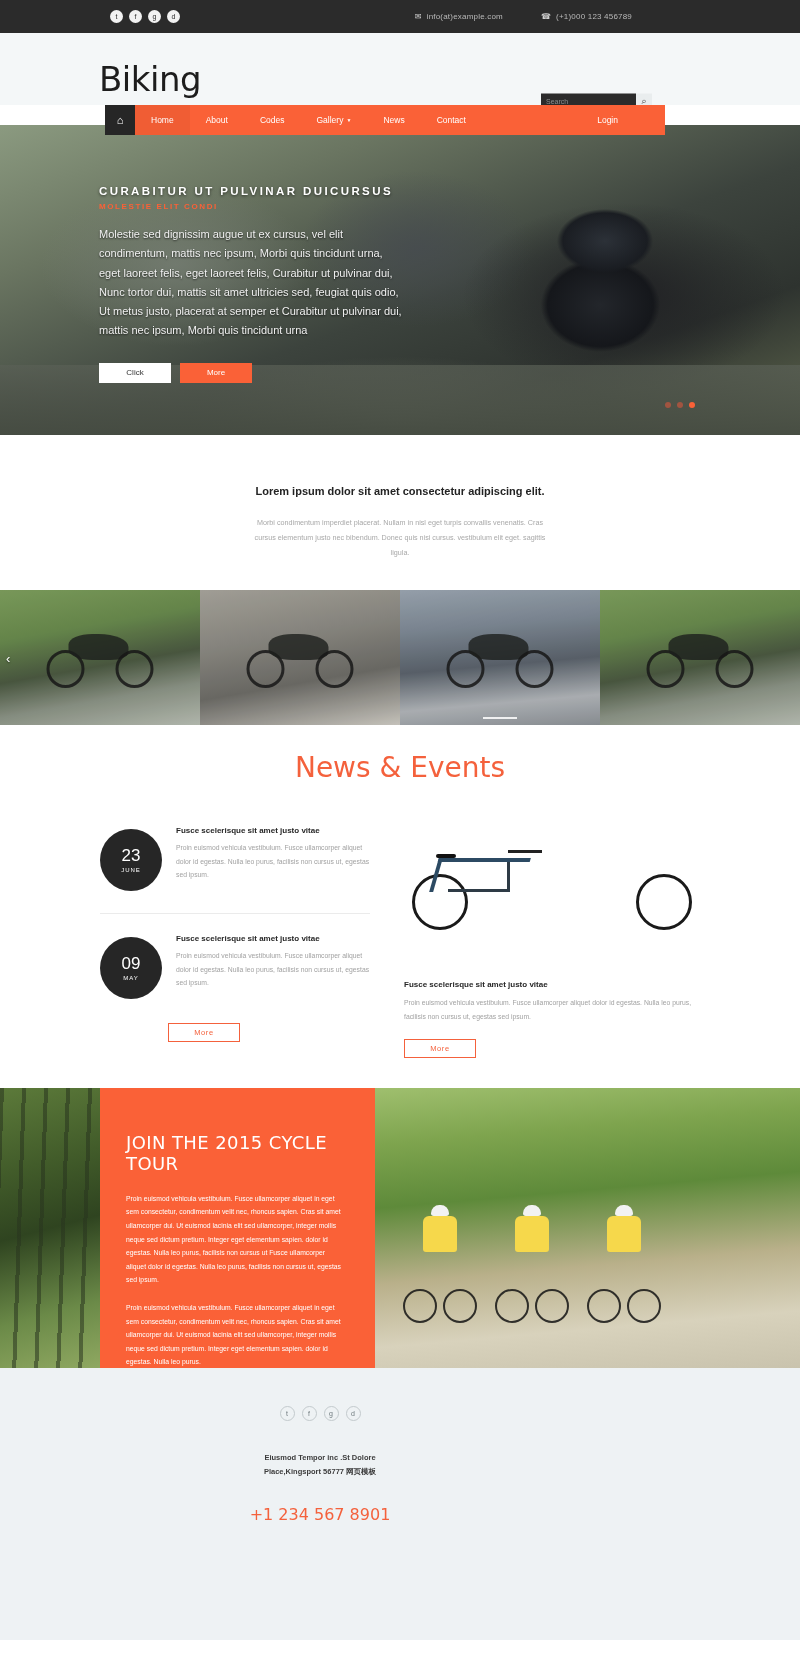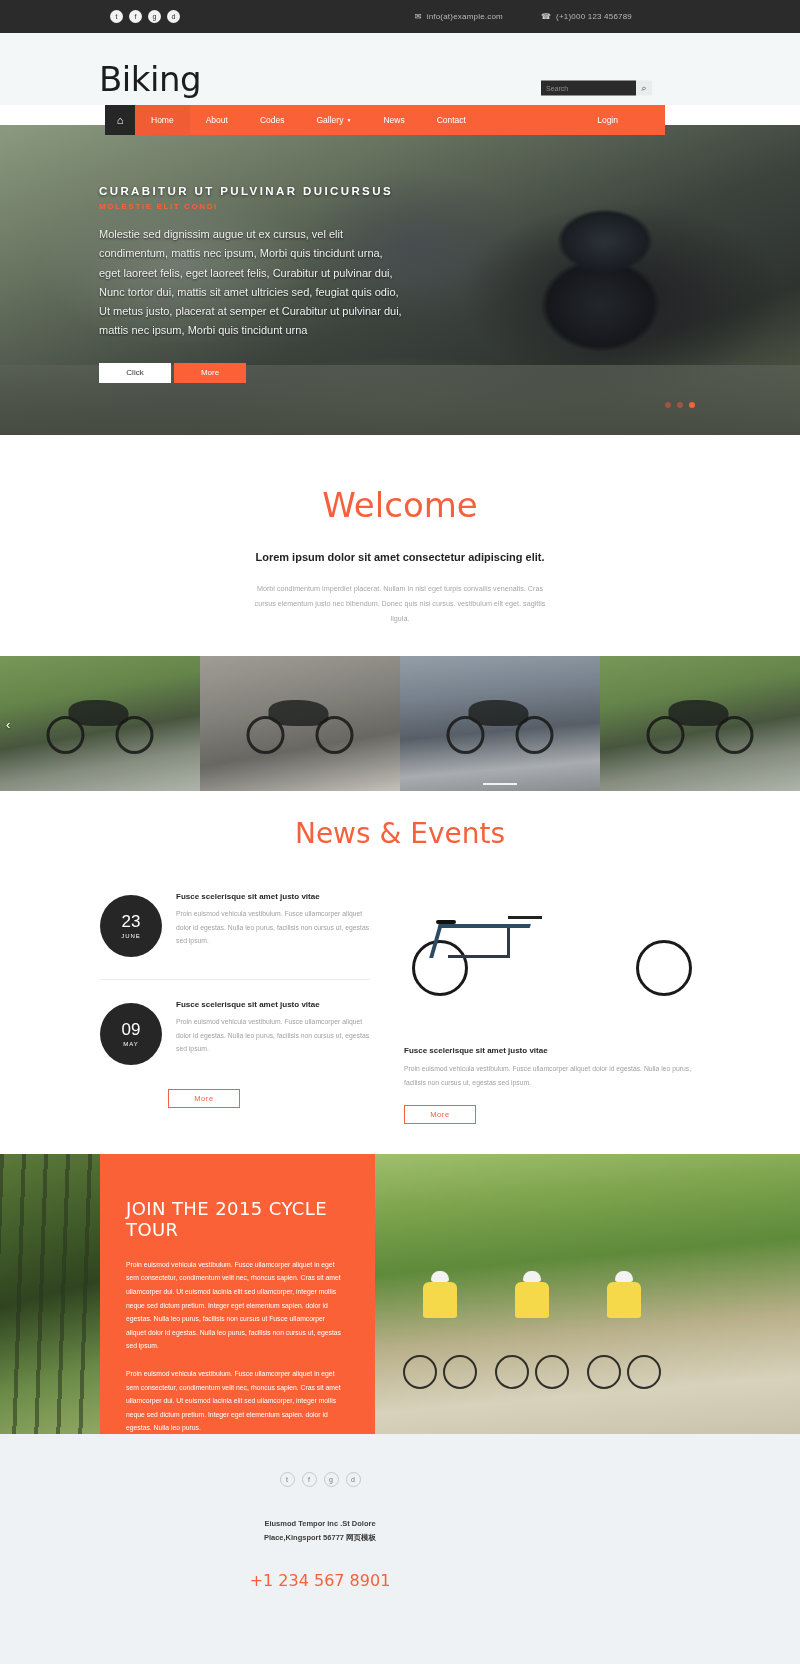--- a/index.html
+++ b/index.html
@@ -22,21 +22,21 @@
   .tb-ico { font-size:8px; color:#cfcfcf; }
 
   
   .header { height:72px; background:#f4f7f8; position:relative; }
   .logo {
     position:absolute; left:99px; top:46px;
     font-size:34px; font-weight:400; color:#1d1d1d;
     font-family:"DejaVu Sans", sans-serif; letter-spacing:-.5px;
     transform:translateY(-50%);
   }
-  .search-wrap { position:absolute; right:148px; top:55px; transform:translateY(-50%); display:flex; }
+  .search-wrap { position:absolute; right:148px; top:68px; transform:translateY(-50%); display:flex; }
   .search-input {
     width:95px; height:15px; background:#2b2b2b; border:none;
     color:#9a9a9a; font-size:7px; padding:0 5px;
     font-family:"Liberation Sans", sans-serif;
   }
   .search-input::placeholder { color:#8e8e8e; }
   .search-btn {
     width:16px; height:15px; background:#e9edee; border:none;
     display:flex; align-items:center; justify-content:center;
     font-size:9px; color:#333; cursor:pointer;
@@ -93,21 +93,21 @@
     text-shadow:0 1px 3px rgba(0,0,0,.6);
   }
   .hero-sub {
     font-size:8px; color:#fa6137; letter-spacing:1.6px;
     font-weight:bold; margin-bottom:14px;
   }
   .hero-text {
     font-size:11px; color:#f0f0f0; line-height:1.75;
     text-shadow:0 1px 2px rgba(0,0,0,.7); margin-bottom:22px;
   }
-  .hero-btns { display:flex; gap:3px; }
+  .hero-btns { display:flex; gap:9px; }
   .btn-click {
     width:72px; height:20px; background:#fff; color:#333;
     font-size:8px; display:flex; align-items:center; justify-content:center;
     border:none; cursor:pointer;
   }
   .btn-more {
     width:72px; height:20px; background:#fa6137; color:#fff;
     font-size:8px; display:flex; align-items:center; justify-content:center;
     border:none; cursor:pointer;
   }
@@ -350,21 +350,20 @@
     </div>
   </div>
   <div class="hero-dots">
     <span class="hdot"></span>
     <span class="hdot"></span>
     <span class="hdot active"></span>
   </div>
 </div>
 
 <div class="welcome">
-  <div class="welcome-title">Welcome</div>
   <div class="welcome-sub">Lorem ipsum dolor sit amet consectetur adipiscing elit.</div>
   <div class="welcome-text">Morbi condimentum imperdiet placerat. Nullam in nisl eget turpis convallis venenatis. Cras cursus elementum justo nec bibendum. Donec quis nisi cursus. vestibulum elit eget. sagittis ligula.</div>
 </div>
 
 <div class="gallery">
   <div class="gal-cell gal-1">
     <div class="gal-bike">
         <div class="gal-body"></div>
       </div>
     <div class="gal-overlay"></div>

